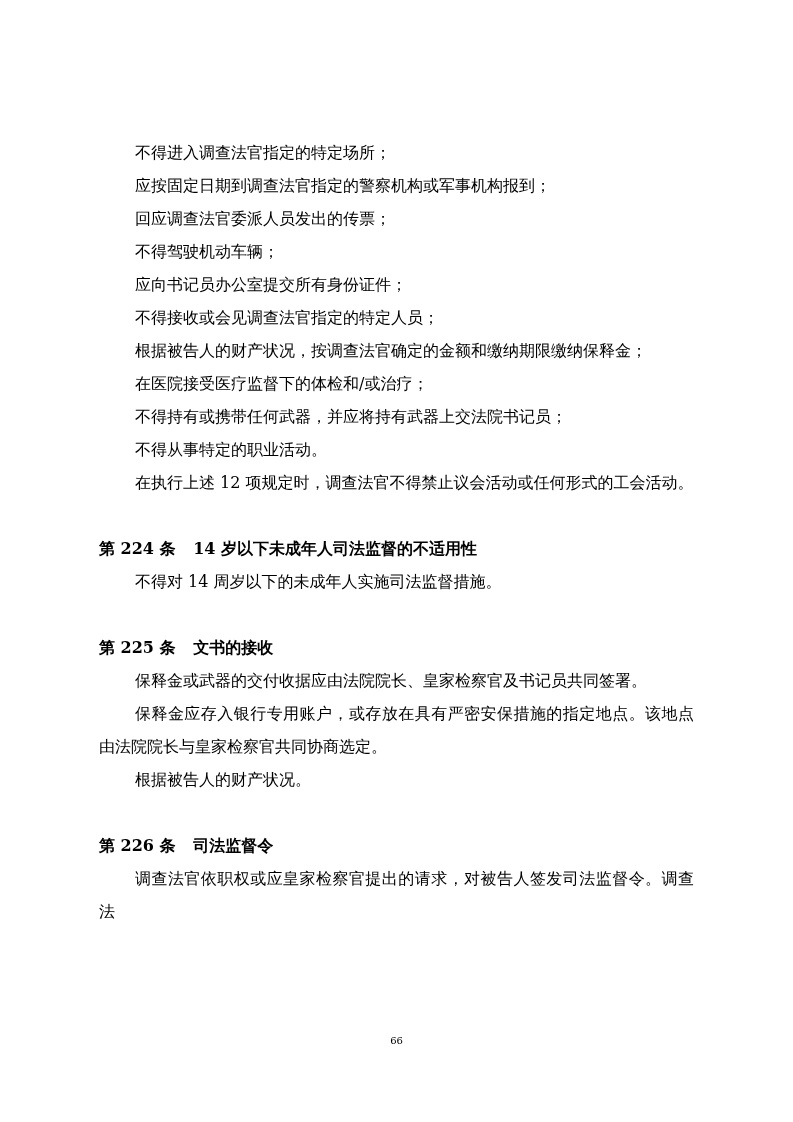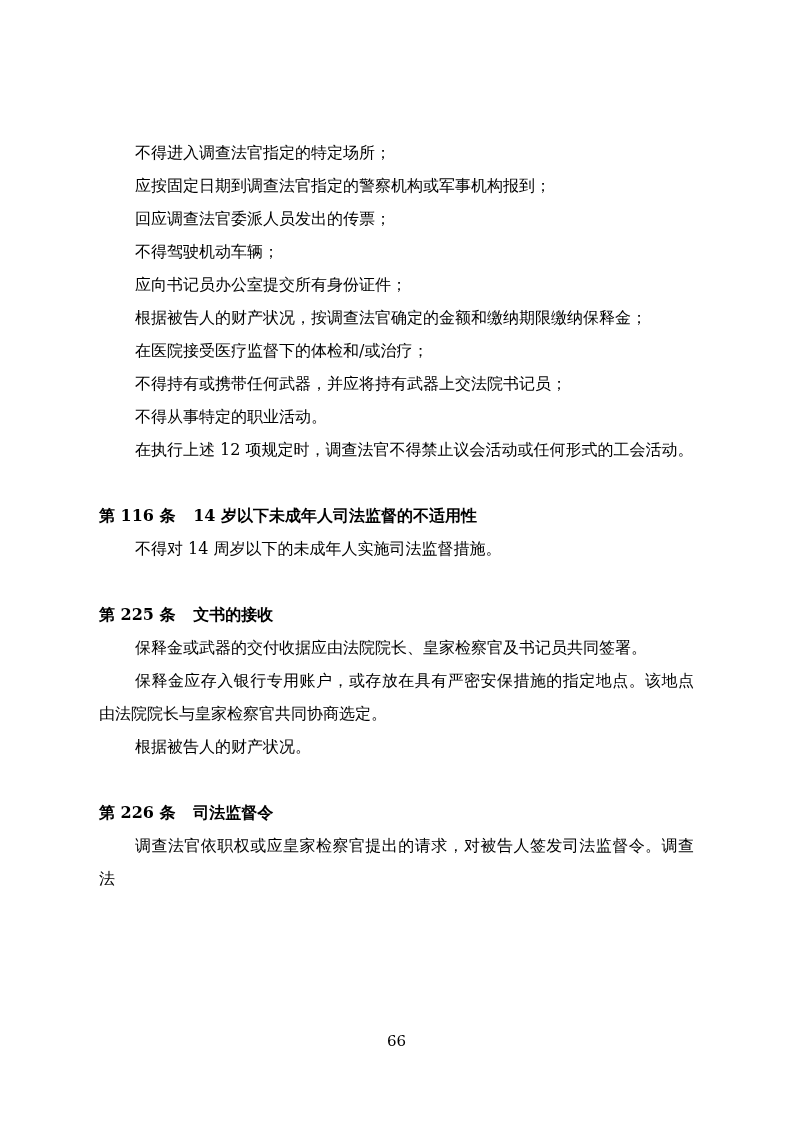--- a/index.html
+++ b/index.html
@@ -37,44 +37,45 @@
   }
   .article-heading .num {
     margin-right: 12px;
   }
   .page-number {
     position: absolute;
     left: 0;
     right: 0;
     top: 1033px;
     text-align: center;
-    font-size: 15px;
+    font-size: 10px;
     line-height: 16px;
     color: #000000;
   }
 </style>
 </head>
 <body>
 
 <div class="page">
   <div class="content">
 
     <p>不得进入调查法官指定的特定场所；</p>
     <p>应按固定日期到调查法官指定的警察机构或军事机构报到；</p>
     <p>回应调查法官委派人员发出的传票；</p>
     <p>不得驾驶机动车辆；</p>
     <p>应向书记员办公室提交所有身份证件；</p>
+    <p>不得接收或会见调查法官指定的特定人员；</p>
     <p>根据被告人的财产状况，按调查法官确定的金额和缴纳期限缴纳保释金；</p>
     <p>在医院接受医疗监督下的体检和/或治疗；</p>
     <p>不得持有或携带任何武器，并应将持有武器上交法院书记员；</p>
     <p>不得从事特定的职业活动。</p>
     <p>在执行上述 12 项规定时，调查法官不得禁止议会活动或任何形式的工会活动。</p>
 
     <h2 class="article-heading">
-      <span class="num">第 116 条</span>
+      <span class="num">第 224 条</span>
       <span>14 岁以下未成年人司法监督的不适用性</span>
     </h2>
     <p>不得对 14 周岁以下的未成年人实施司法监督措施。</p>
 
     <h2 class="article-heading">
       <span class="num">第 225 条</span>
       <span>文书的接收</span>
     </h2>
     <p>保释金或武器的交付收据应由法院院长、皇家检察官及书记员共同签署。</p>
     <p>保释金应存入银行专用账户，或存放在具有严密安保措施的指定地点。该地点由法院院长与皇家检察官共同协商选定。</p>

